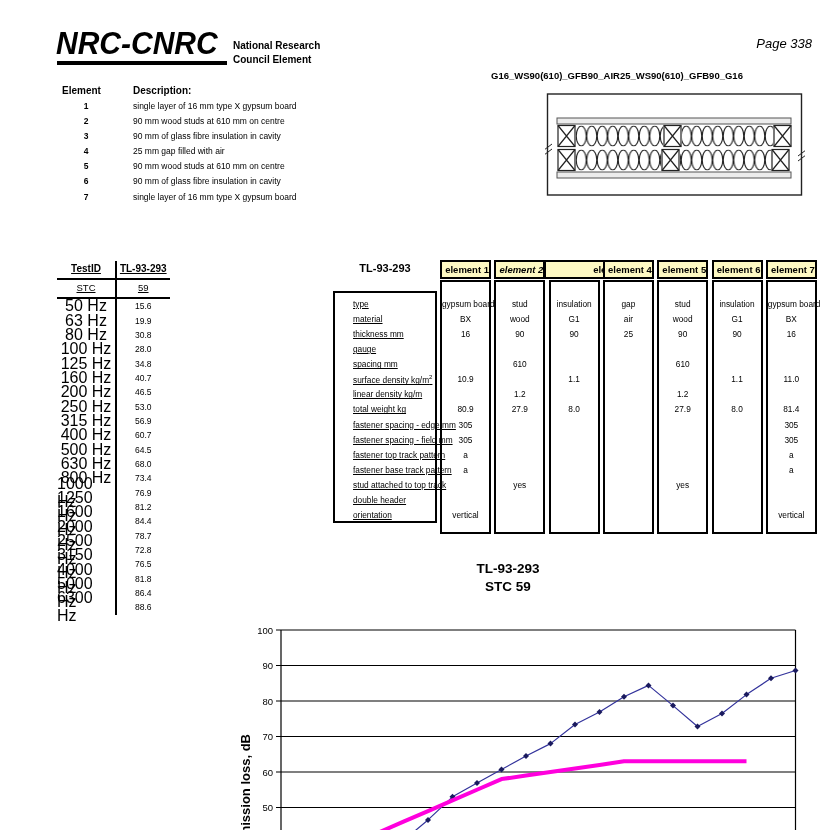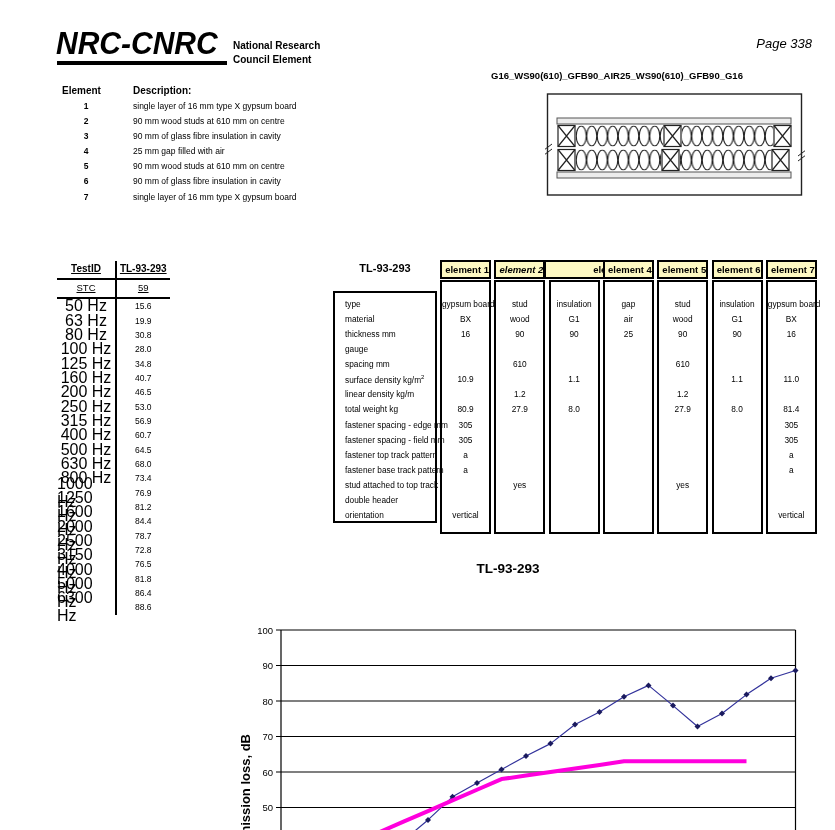--- a/index.html
+++ b/index.html
@@ -33,21 +33,21 @@
   
   .etable{left:333px;top:258px;width:488px;height:264px;}
   .et-title{position:absolute;left:0;top:4px;width:104px;text-align:center;
             font-size:11px;font-weight:bold;}
   .et-hcell{position:absolute;top:2px;height:13px;border:2.5px solid #000;background:#fef9c3;
             text-align:right;font-size:9.5px;font-weight:bold;padding-top:2px;}
   .et-labelbox{position:absolute;left:0;top:33px;width:100px;height:222px;
                border:2.5px solid #000;padding-top:6px;}
   .et-colbox{position:absolute;top:22px;height:233px;border:2.5px solid #000;padding-top:17px;}
   .et-row{height:15.07px;font-size:8.3px;white-space:nowrap;}
-  .et-labelbox .et-row{padding-left:10px;}
+  .et-labelbox .et-row{padding-left:18px;text-decoration:underline;}
   .et-colbox .et-row{text-align:center;}
   sup{font-size:6px;}
   
   .chart-title{left:408px;top:560px;width:200px;text-align:center;
                font-size:13.5px;font-weight:bold;line-height:18px;}
   .chart-svg{left:230px;top:615px;}
   svg text{font-family:"Liberation Sans",sans-serif;}
 </style>
 </head>
 <body>
@@ -334,20 +334,21 @@
         <div class="et-row">a</div>
         <div class="et-row"></div>
         <div class="et-row"></div>
         <div class="et-row">vertical</div>
       </div>
     </div>
 </div>
 
 <div class="abs chart-title">
   <div>TL-93-293</div>
+  <div>STC 59</div>
 </div>
 <svg class="abs chart-svg" width="605" height="215" viewBox="0 0 605 215">
     <line x1="46" x2="565.5" y1="15" y2="15" stroke="#000" stroke-width="1.1"></line>
     <text x="43" y="18.5" text-anchor="end" font-size="9.5">100</text>
     <line x1="46" x2="565.5" y1="50.5" y2="50.5" stroke="#000" stroke-width="1.1"></line>
     <text x="43" y="54" text-anchor="end" font-size="9.5">90</text>
     <line x1="46" x2="565.5" y1="86" y2="86" stroke="#000" stroke-width="1.1"></line>
     <text x="43" y="89.5" text-anchor="end" font-size="9.5">80</text>
     <line x1="46" x2="565.5" y1="121.5" y2="121.5" stroke="#000" stroke-width="1.1"></line>
     <text x="43" y="125" text-anchor="end" font-size="9.5">70</text>

